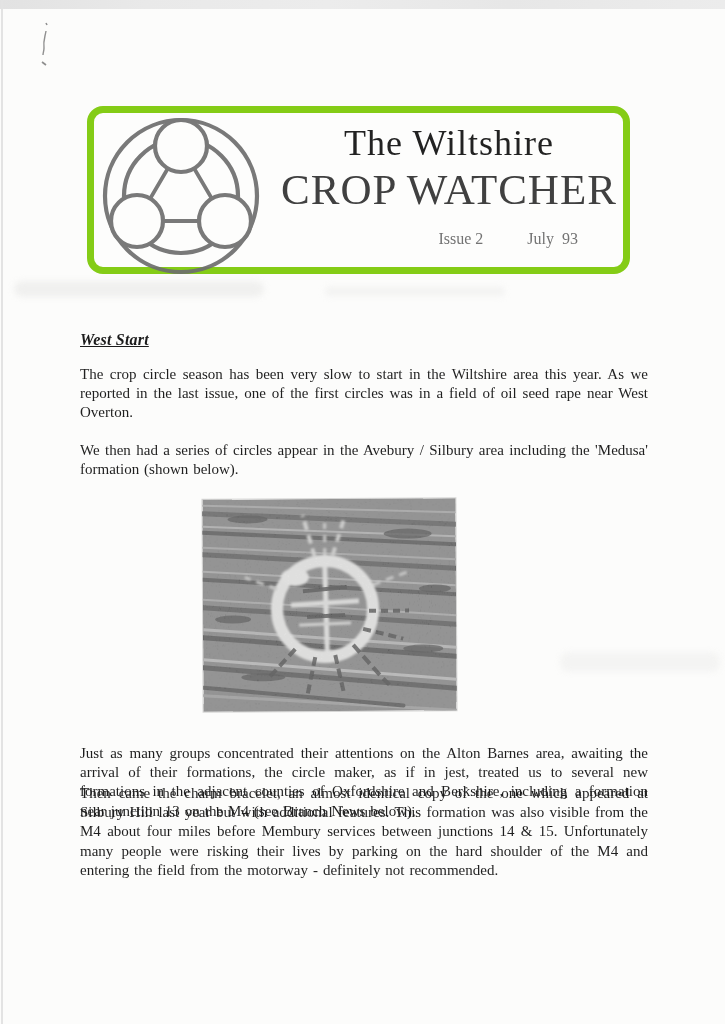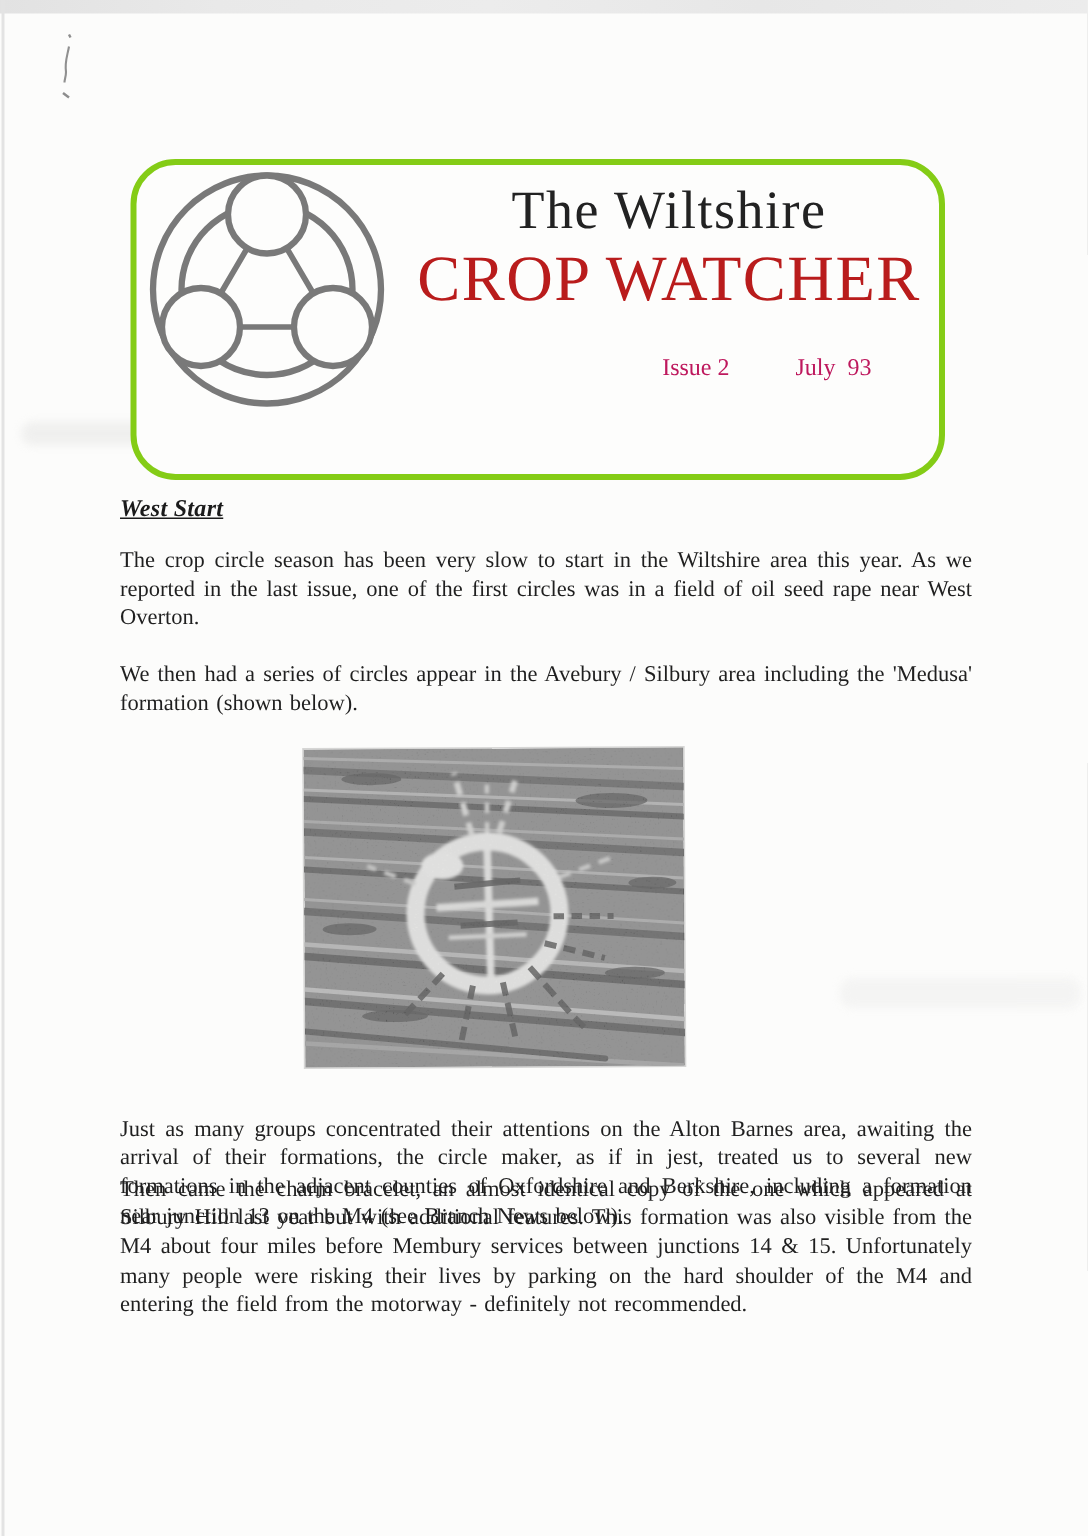--- a/index.html
+++ b/index.html
@@ -32,41 +32,41 @@
     position:absolute;left:325px;top:287px;width:180px;height:9px;
     background:#f0f0ef;border-radius:6px;filter:blur(3px);opacity:.8;
   }
   .scan-smudge-c{
     position:absolute;left:560px;top:652px;width:160px;height:20px;
     background:#f1f1f0;border-radius:8px;filter:blur(3px);opacity:.7;
   }
   .pen-mark{position:absolute;left:38px;top:22px;}
   
   .masthead{
-    position:absolute;left:87px;top:106px;width:543px;height:214px;
-    border:4px solid #84cc16;border-radius:30px;
+    position:absolute;left:87px;top:106px;width:543px;height:168px;
+    border:7px solid #84cc16;border-radius:16px;
     background:#fdfdfc;
     box-sizing:border-box;
   }
   .logo{position:absolute;left:6px;top:4px;}
   .mast-text{
     position:absolute;left:180px;top:8px;width:350px;
     text-align:center;
   }
   .mast-title1{
     font-size:36px;line-height:44px;font-weight:400;
     letter-spacing:1px;color:#222;margin:0;
   }
   .mast-title2{
     font-size:43px;line-height:50px;font-weight:400;
-    letter-spacing:1px;color:#b91c1c;margin:0;white-space:nowrap;
+    letter-spacing:1px;color:#404040;margin:0;white-space:nowrap;
   }
   .issue-line{
-    position:absolute;right:45px;top:127px;
-    font-size:16px;color:#be185d;white-space:pre;
+    position:absolute;right:45px;top:117px;
+    font-size:16px;color:#737373;white-space:pre;
   }
   .issue-line .gap{display:inline-block;width:44px;}
   
   .heading{
     position:absolute;left:80px;top:331px;
     font-size:16px;font-weight:700;font-style:italic;
     text-decoration:underline;color:#1b1b1b;margin:0;
     letter-spacing:.2px;
   }
   .para{

